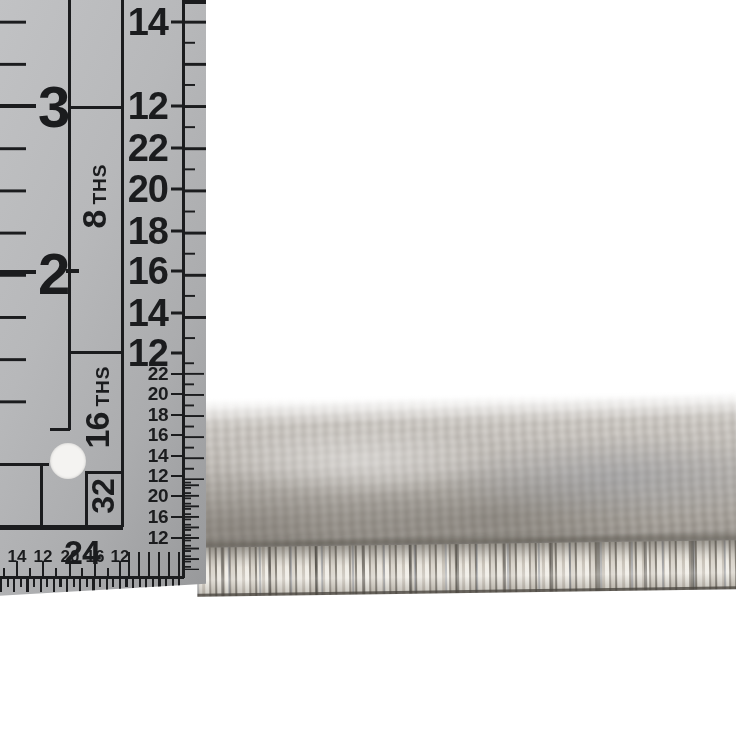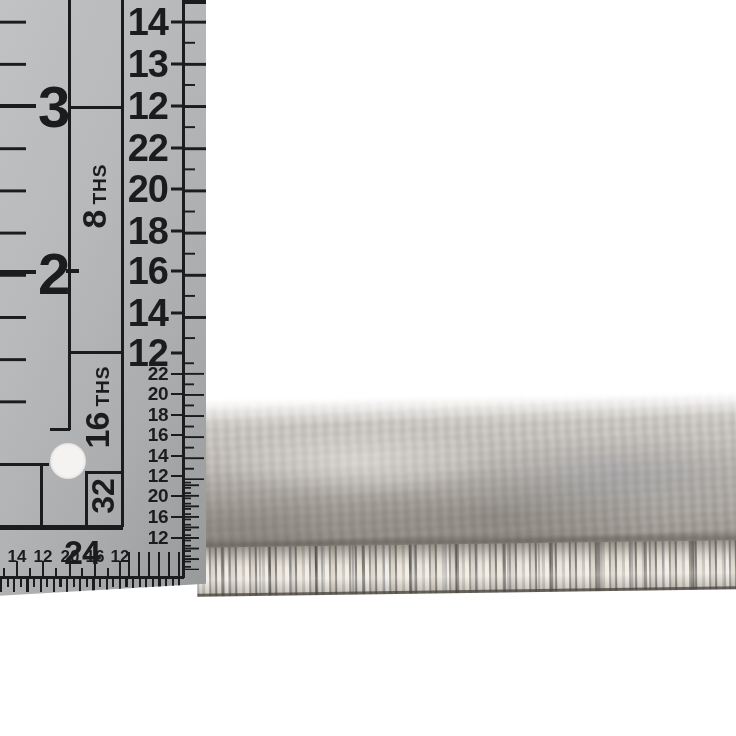--- a/index.html
+++ b/index.html
@@ -137,24 +137,20 @@
 
     <div class="hole"></div>
 
     <div class="num-inch" style="top:106px">3</div>
     <div class="num-inch" style="top:273px">2</div>
 
     <div class="num-lg" style="top:22px">
         <span>14</span>
         <span class="dash"></span>
       </div>
-    <div class="num-lg" style="top:64px">
-        <span>13</span>
-        <span class="dash"></span>
-      </div>
     <div class="num-lg" style="top:106px">
         <span>12</span>
         <span class="dash"></span>
       </div>
 
     <div class="num-lg" style="top:148px">
         <span>22</span>
         <span class="dash"></span>
       </div>
     <div class="num-lg" style="top:189px">

